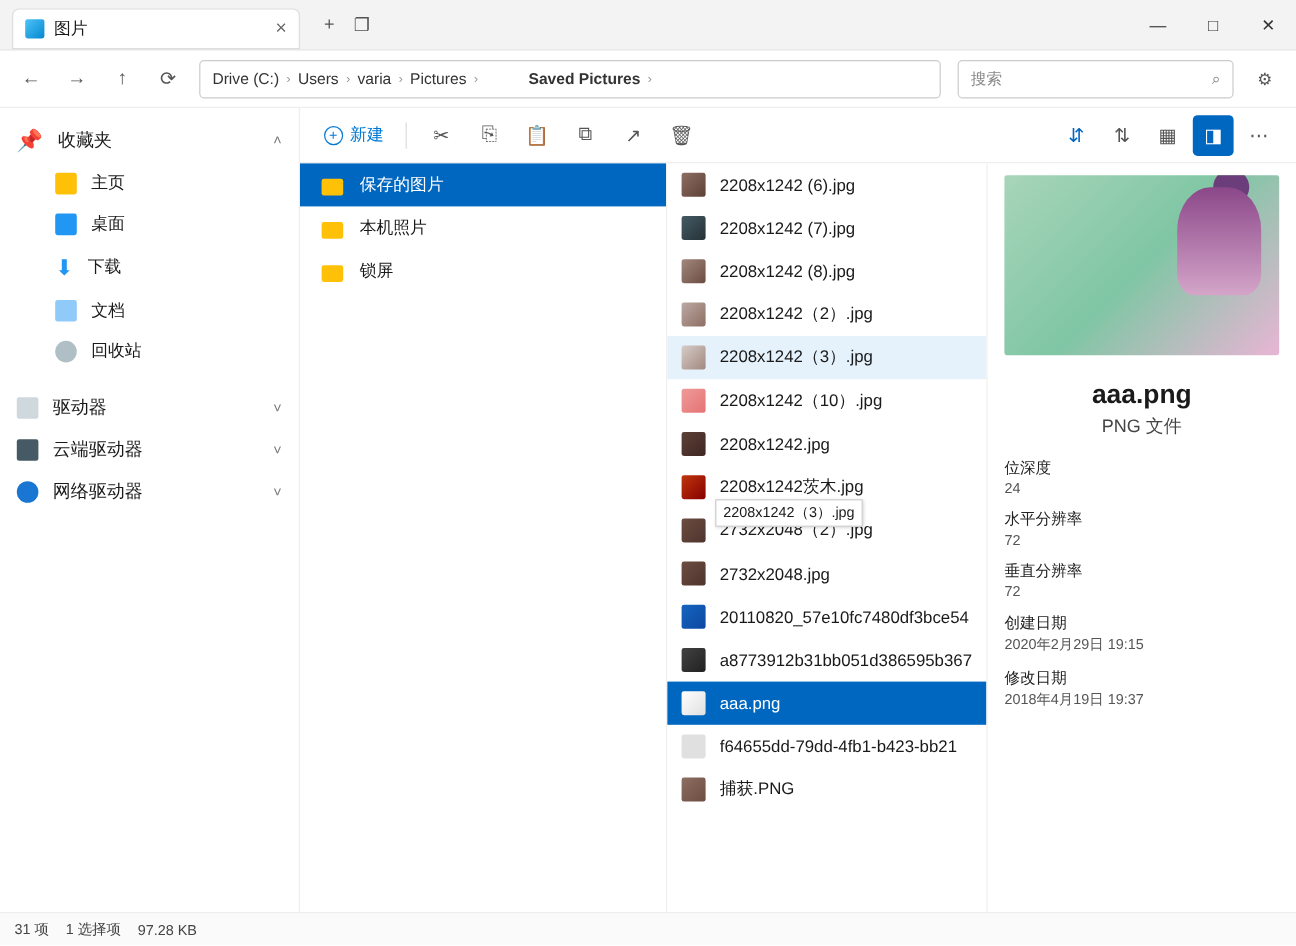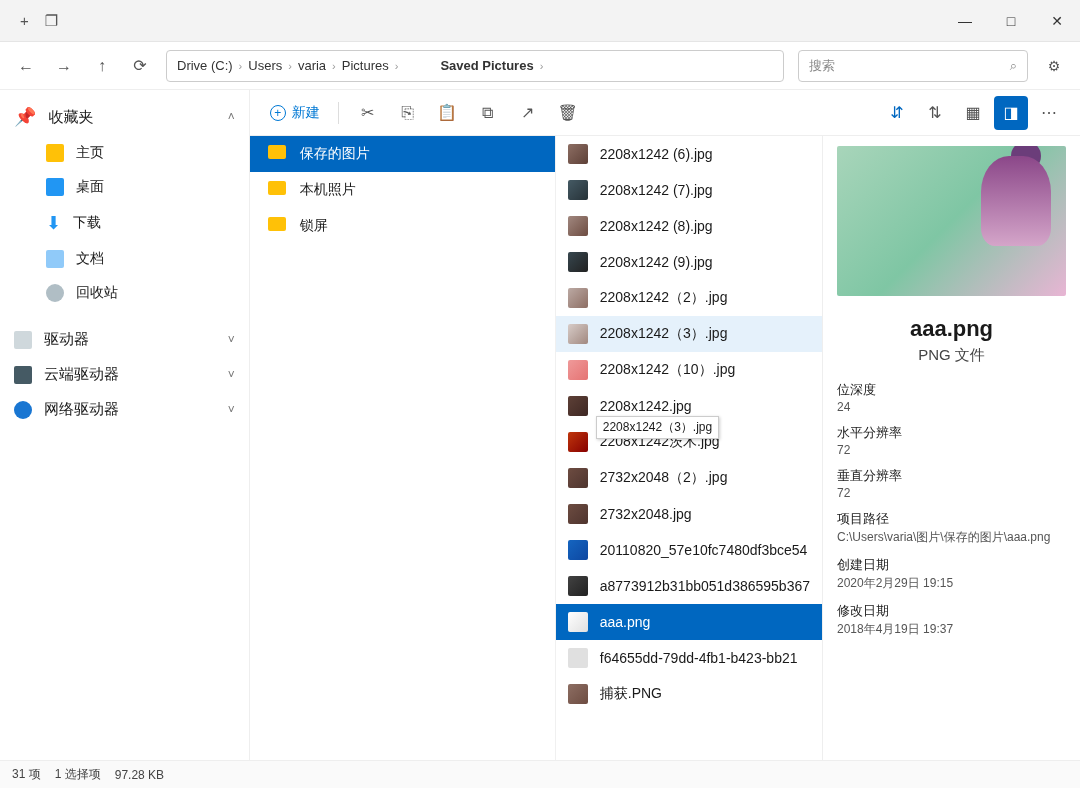--- a/index.html
+++ b/index.html
@@ -52,21 +52,21 @@
 .tb-new { display: flex; align-items: center; gap: 6px; color: #0078d4; cursor: pointer; font-size: 14px; padding: 4px 6px; }
 .tb-new .plus { border: 1.5px solid #0078d4; border-radius: 50%; width: 16px; height: 16px; display: flex; align-items: center; justify-content: center; font-size: 12px; line-height: 1; }
 .tb-sep { width: 1px; height: 22px; background: #ddd; margin: 0 6px; }
 .tb-btn { width: 34px; height: 34px; display: flex; align-items: center; justify-content: center; color: #555; cursor: pointer; border-radius: 4px; font-size: 16px; }
 .tb-right { margin-left: auto; display: flex; gap: 4px; align-items: center; }
 .tb-active { background: #0067c0; color: #fff; }
 
 
 .panes { flex: 1; display: flex; overflow: hidden; }
 .folder-pane { width: 305px; overflow-y: auto; }
-.folder-row { display: flex; align-items: flex-start; padding: 9px 18px; gap: 14px; cursor: pointer; font-size: 14px; }
+.folder-row { display: flex; align-items: flex-end; padding: 9px 18px; gap: 14px; cursor: pointer; font-size: 14px; }
 .folder-row.selected { background: #0067c0; color: #fff; }
 .folder-ic { width: 18px; height: 14px; background: #ffc107; border-radius: 2px; display: inline-block; }
 
 .file-pane { flex: 1; overflow-y: auto; position: relative; border-left: 1px solid #f0f0f0; }
 .file-row { display: flex; align-items: center; padding: 8px 12px; gap: 12px; cursor: pointer; font-size: 14px; position: relative; }
 .file-row.selected { background: #0067c0; color: #fff; }
 .file-row.highlight { background: #e5f1fb; }
 .file-thumb { width: 20px; height: 20px; border-radius: 2px; flex-shrink: 0; }
 .tooltip { position: absolute; top: 280px; left: 40px; background: #fff; border: 1px solid #ccc; padding: 2px 6px; font-size: 12px; z-index: 10; box-shadow: 1px 1px 3px rgba(0,0,0,.2); }
 
@@ -91,20 +91,25 @@
 .th7{background:linear-gradient(135deg,#ef9a9a,#e57373)} .th8{background:linear-gradient(135deg,#5d4037,#3e2723)}
 .th9{background:linear-gradient(135deg,#bf360c,#870000)} .th10{background:linear-gradient(135deg,#6d4c41,#4e342e)}
 .th11{background:linear-gradient(135deg,#1565c0,#0d47a1)} .th12{background:linear-gradient(135deg,#424242,#212121)}
 .th13{background:linear-gradient(135deg,#fff,#e0e0e0)} .th14{background:#e0e0e0}
 .th15{background:linear-gradient(135deg,#795548,#5d4037)} .th16{background:linear-gradient(135deg,#8d6e63,#6d4c41)}
 </style>
 </head>
 <body>
 
 <div class="titlebar">
+  <div class="tab">
+    <span class="tab-icon"></span>
+    <span>图片</span>
+    <span class="tab-close">×</span>
+  </div>
   <div class="tab-actions">
     <span>+</span>
     <span>❐</span>
   </div>
   <div class="win-controls">
     <span>—</span>
     <span>□</span>
     <span>✕</span>
   </div>
 </div>
@@ -226,24 +231,20 @@
           </div>
         <div class="file-row">
             <span class="file-thumb th2"></span>
             <span>2208x1242 (7).jpg</span>
           </div>
         <div class="file-row">
             <span class="file-thumb th3"></span>
             <span>2208x1242 (8).jpg</span>
           </div>
         <div class="file-row">
-            <span class="file-thumb th4"></span>
-            <span>2208x1242 (9).jpg</span>
-          </div>
-        <div class="file-row">
             <span class="file-thumb th5"></span>
             <span>2208x1242（2）.jpg</span>
           </div>
         <div class="file-row highlight">
             <span class="file-thumb th6"></span>
             <span>2208x1242（3）.jpg</span>
           </div>
         <div class="file-row">
             <span class="file-thumb th7"></span>
             <span>2208x1242（10）.jpg</span>
@@ -295,24 +296,20 @@
             <div class="d-label">位深度</div>
             <div class="d-value">24</div>
           </div>
         <div class="d-field">
             <div class="d-label">水平分辨率</div>
             <div class="d-value">72</div>
           </div>
         <div class="d-field">
             <div class="d-label">垂直分辨率</div>
             <div class="d-value">72</div>
-          </div>
-        <div class="d-field">
-            <div class="d-label">项目路径</div>
-            <div class="d-value">C:\Users\varia\图片\保存的图片\aaa.png</div>
           </div>
         <div class="d-field">
             <div class="d-label">创建日期</div>
             <div class="d-value">2020年2月29日 19:15</div>
           </div>
         <div class="d-field">
             <div class="d-label">修改日期</div>
             <div class="d-value">2018年4月19日 19:37</div>
           </div>
       </div>

